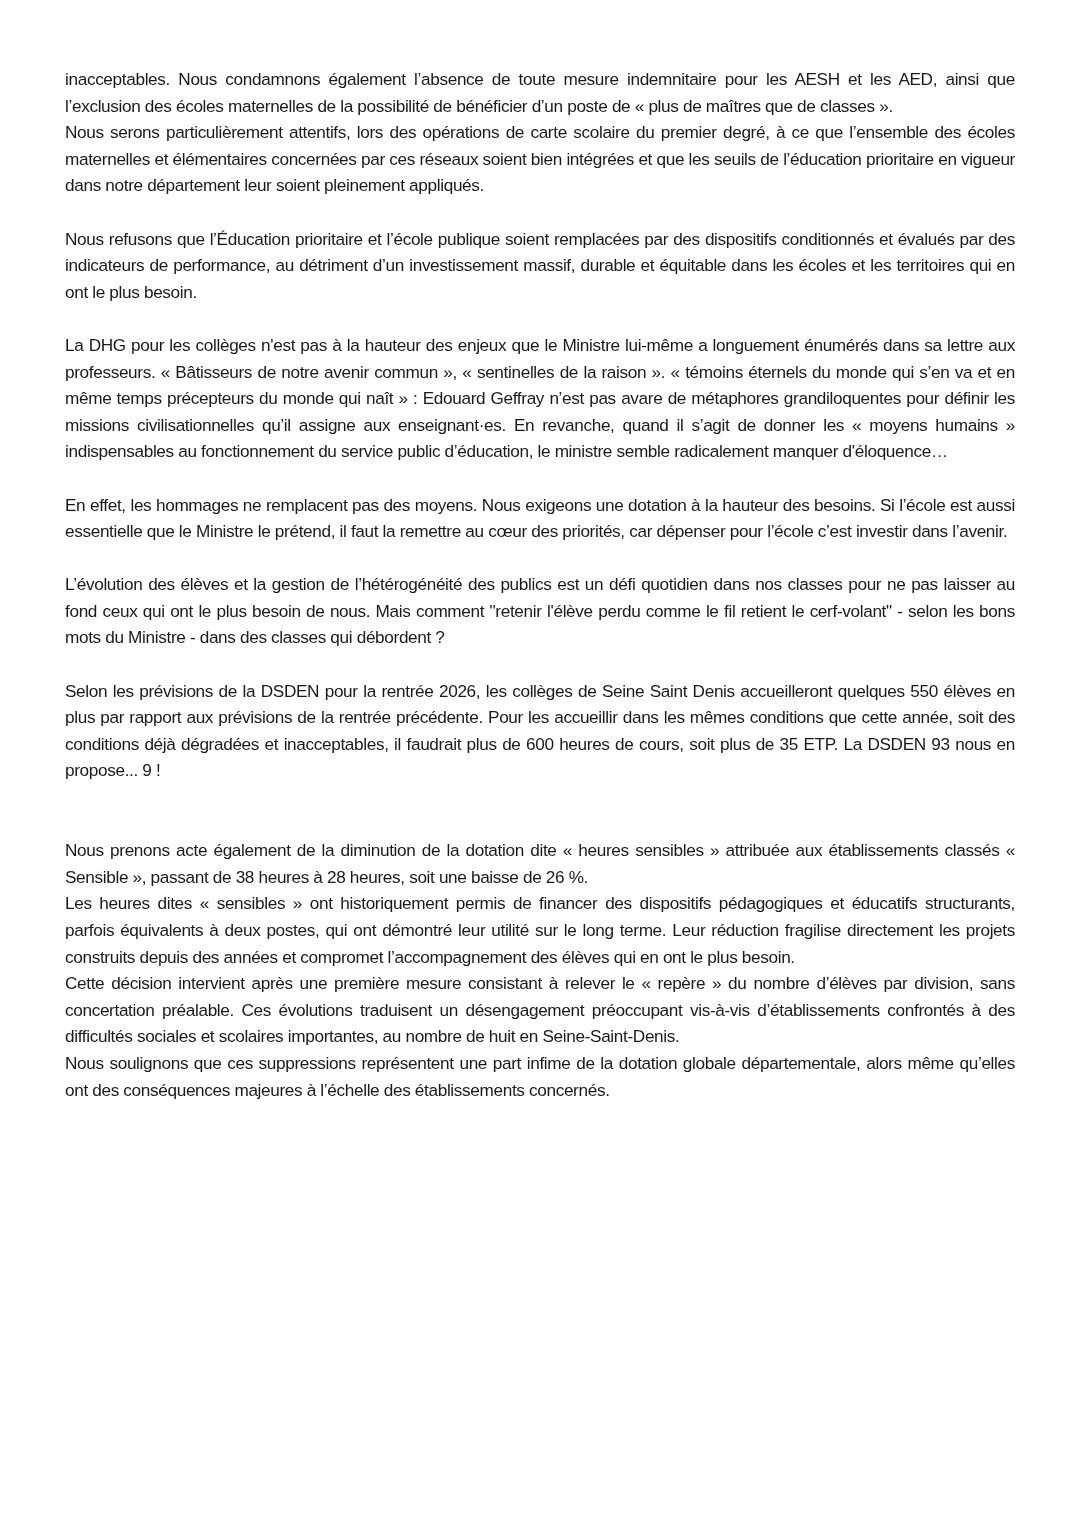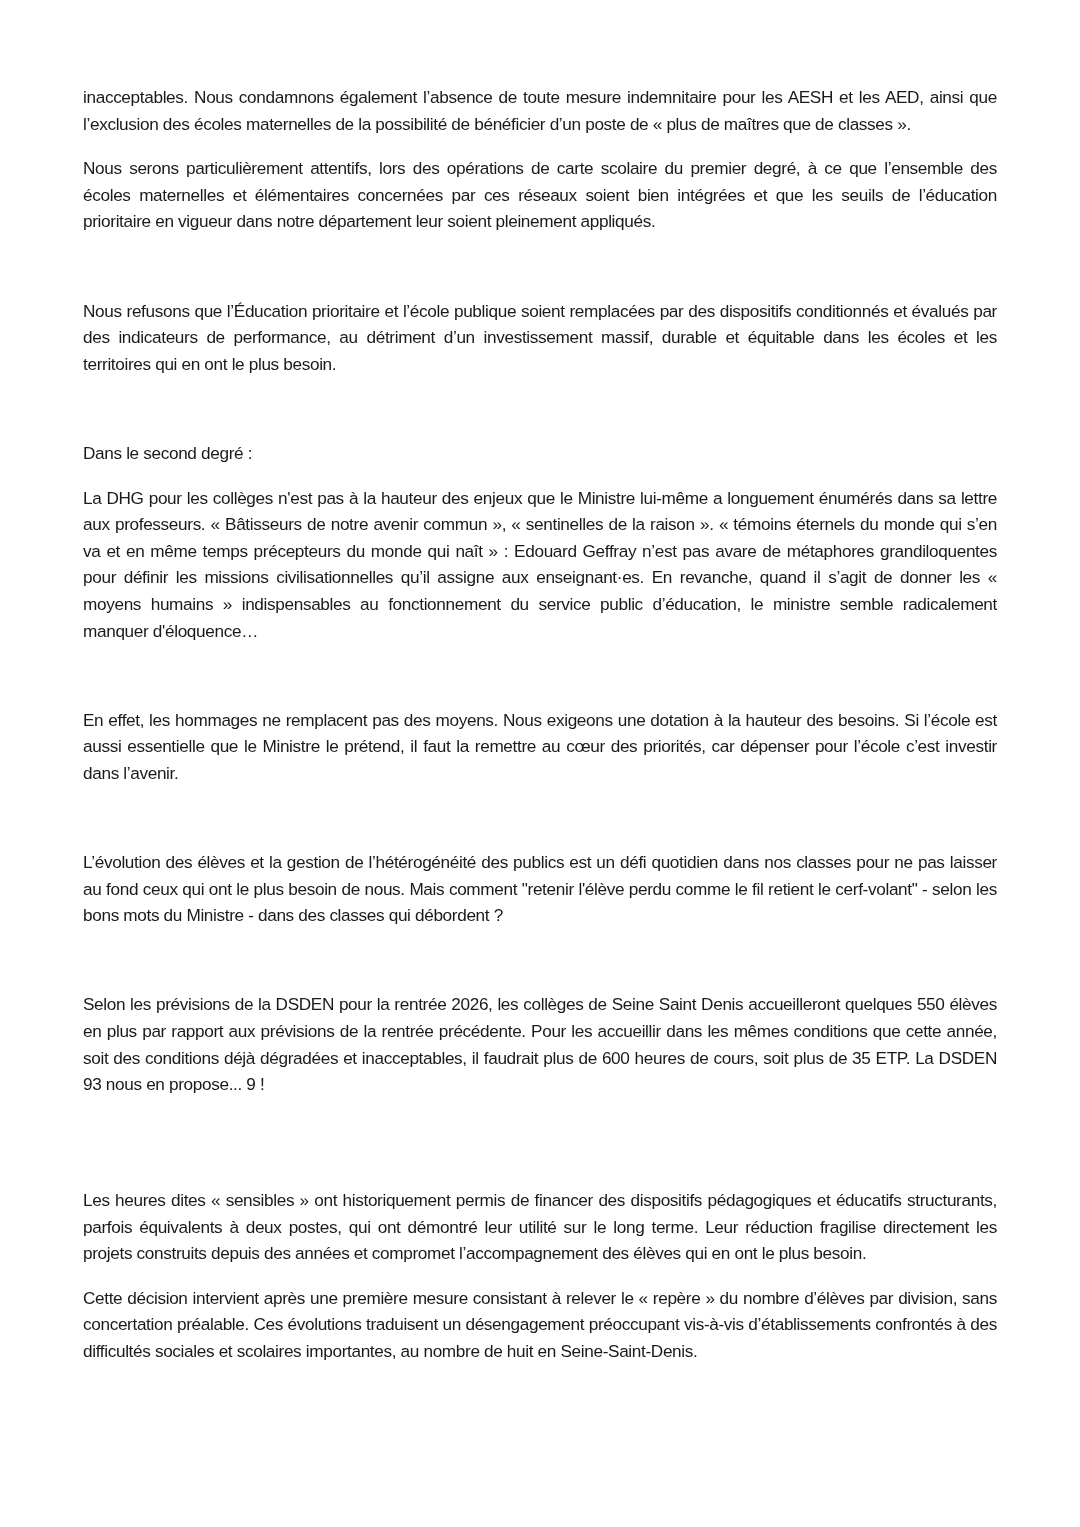--- a/index.html
+++ b/index.html
@@ -19,42 +19,43 @@
     top: 66px;
     width: 950px;
     font-family: "Liberation Sans", sans-serif;
     font-size: 17.2px;
     line-height: 26.6px;
     color: #1a1a1a;
     letter-spacing: -0.35px;
     word-spacing: 0px;
   }
   .para {
-    margin: 18px;
+    margin: 0;
     text-align: justify;
     text-align-last: left;
   }
   .gap {
     height: 26.6px;
   }
 </style>
 </head>
 <body>
 
 <div class="page">
   <p class="para">inacceptables. Nous condamnons également l’absence de toute mesure indemnitaire pour les AESH et les AED, ainsi que l’exclusion des écoles maternelles de la possibilité de bénéficier d’un poste de « plus de maîtres que de classes ».</p>
   <p class="para">Nous serons particulièrement attentifs, lors des opérations de carte scolaire du premier degré, à ce que l’ensemble des écoles maternelles et élémentaires concernées par ces réseaux soient bien intégrées et que les seuils de l’éducation prioritaire en vigueur dans notre département leur soient pleinement appliqués.</p>
   <div class="gap"></div>
   <p class="para">Nous refusons que l’Éducation prioritaire et l’école publique soient remplacées par des dispositifs conditionnés et évalués par des indicateurs de performance, au détriment d’un investissement massif, durable et équitable dans les écoles et les territoires qui en ont le plus besoin.</p>
   <div class="gap"></div>
-  <p class="para">Dans le second degré :</p>
   <p class="para">La DHG pour les collèges n'est pas à la hauteur des enjeux que le Ministre lui-même a longuement énumérés dans sa lettre aux professeurs. « Bâtisseurs de notre avenir commun »,  « sentinelles de la raison ». « témoins éternels du monde qui s’en va et en même temps précepteurs du monde qui naît » : Edouard Geffray n’est pas avare de métaphores grandiloquentes pour définir les missions civilisationnelles qu’il assigne aux enseignant·es. En revanche, quand il s’agit de donner les « moyens humains » indispensables au fonctionnement du service public d’éducation, le ministre semble radicalement manquer d'éloquence…</p>
   <div class="gap"></div>
   <p class="para">En effet, les hommages ne remplacent pas des moyens. Nous exigeons une dotation à la hauteur des besoins. Si l’école est aussi essentielle que le Ministre le prétend, il faut la remettre au cœur des priorités, car dépenser pour l’école c’est investir dans l’avenir.</p>
   <div class="gap"></div>
   <p class="para">L’évolution des élèves et la gestion de l’hétérogénéité des publics est un défi quotidien dans nos classes pour ne pas laisser au fond ceux qui ont le plus besoin de nous. Mais comment "retenir l'élève perdu comme le fil retient le cerf-volant" - selon les bons mots du Ministre - dans des classes qui débordent ?</p>
   <div class="gap"></div>
   <p class="para">Selon les prévisions de la DSDEN pour la rentrée 2026, les collèges de Seine Saint Denis accueilleront quelques 550 élèves en plus par rapport aux prévisions de la rentrée précédente. Pour les accueillir dans les mêmes conditions que cette année, soit des conditions déjà dégradées et inacceptables, il faudrait plus de 600 heures de cours, soit plus de 35 ETP. La DSDEN 93 nous en propose... 9 !</p>
   <div class="gap"></div>
   <div class="gap"></div>
+  <p class="para">Nous prenons acte également de la diminution de la dotation dite « heures sensibles » attribuée aux établissements classés « Sensible », passant de 38 heures à 28 heures, soit une baisse de 26 %.</p>
   <p class="para">Les heures dites « sensibles » ont historiquement permis de financer des dispositifs pédagogiques et éducatifs structurants, parfois équivalents à deux postes, qui ont démontré leur utilité sur le long terme. Leur réduction fragilise directement les projets construits depuis des années et compromet l’accompagnement des élèves qui en ont le plus besoin.</p>
   <p class="para">Cette décision intervient après une première mesure consistant à relever le « repère » du nombre d’élèves par division, sans concertation préalable. Ces évolutions traduisent un désengagement préoccupant vis-à-vis d’établissements confrontés à des difficultés sociales et scolaires importantes, au nombre de huit en Seine-Saint-Denis.</p>
+  <p class="para">Nous soulignons que ces suppressions représentent une part infime de la dotation globale départementale, alors même qu’elles ont des conséquences majeures à l’échelle des établissements concernés.</p>
 </div>
 
 </body></html>

